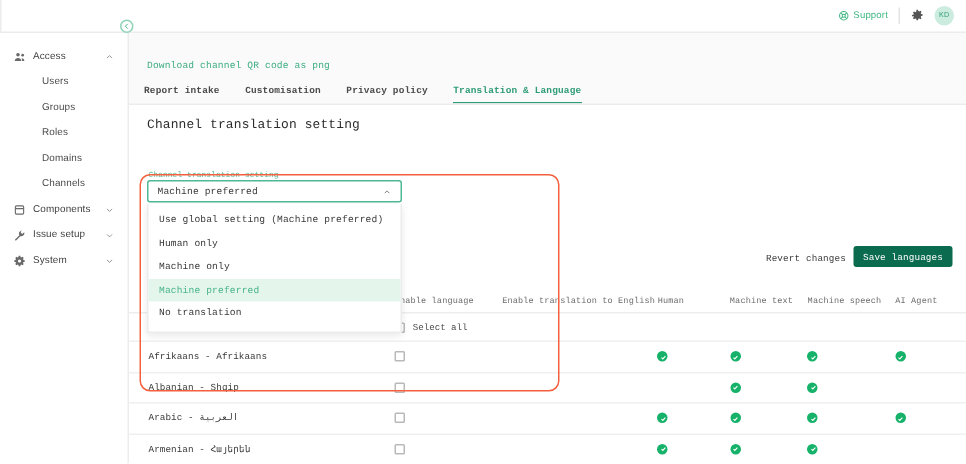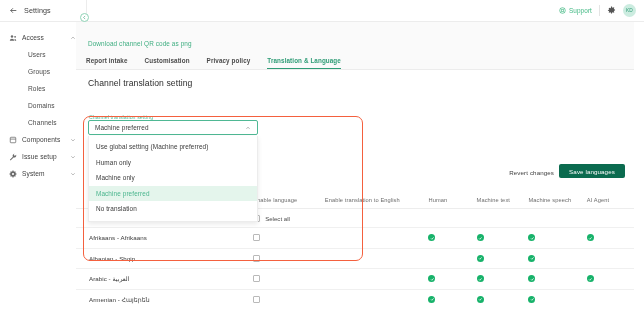--- a/index.html
+++ b/index.html
@@ -57,22 +57,22 @@
   
   .collapse-handle {
     position:absolute; left:80px; top:13px; width:9px; height:9px;
     border-radius:50%; background:#fff; border:1px solid #8fd3b6;
     display:flex; align-items:center; justify-content:center; z-index:20;
   }
   .collapse-handle svg { width:5px;height:5px;color:#3fa87c; }
 
   
   .main {
-    position:absolute; top:22px; left:76px; width:558px; height:287px;
-    background:#fafafa; overflow:hidden;
+    position:absolute; top:22px; left:86px; width:558px; height:287px;
+    background:#fafafa; overflow:hidden;font-family:Liberation Mono, monospace;
   }
   .qr-link {
     position:absolute; left:12px; top:18px;
     font-size:6.4px; color:#3fae81; letter-spacing:.1px; cursor:pointer;
   }
   .tabs {
     position:absolute; left:10px; top:35px; display:flex; gap:0;
     align-items:flex-end;
   }
   .tab {
@@ -181,26 +181,20 @@
   }
   .tick svg { width:4.6px;height:4.6px;color:#fff; display:block;}
   .tick-cell { display:flex; }
 </style>
 </head>
 <body>
 
 <div class="app">
 
   <div class="topbar">
-    <div class="topbar-left">
-      <svg class="back-arrow" viewBox="0 0 16 16" fill="none" stroke="currentColor" stroke-width="1.4">
-        <path d="M13 8H3M3 8l4-4M3 8l4 4"></path>
-      </svg>
-      <span class="topbar-title">Settings</span>
-    </div>
     <div class="topbar-divider"></div>
     <div class="topbar-right">
       <div class="support">
         <svg class="support-icon" viewBox="0 0 16 16" fill="none" stroke="#41b883" stroke-width="1.6">
           <circle cx="8" cy="8" r="6.4"></circle>
             <circle cx="8" cy="8" r="2.4"></circle>
           <path d="M3.5 3.5l2.7 2.7M12.5 3.5l-2.7 2.7M3.5 12.5l2.7-2.7M12.5 12.5l-2.7-2.7"></path>
         </svg>
         <span class="support-label">Support</span>
       </div>

